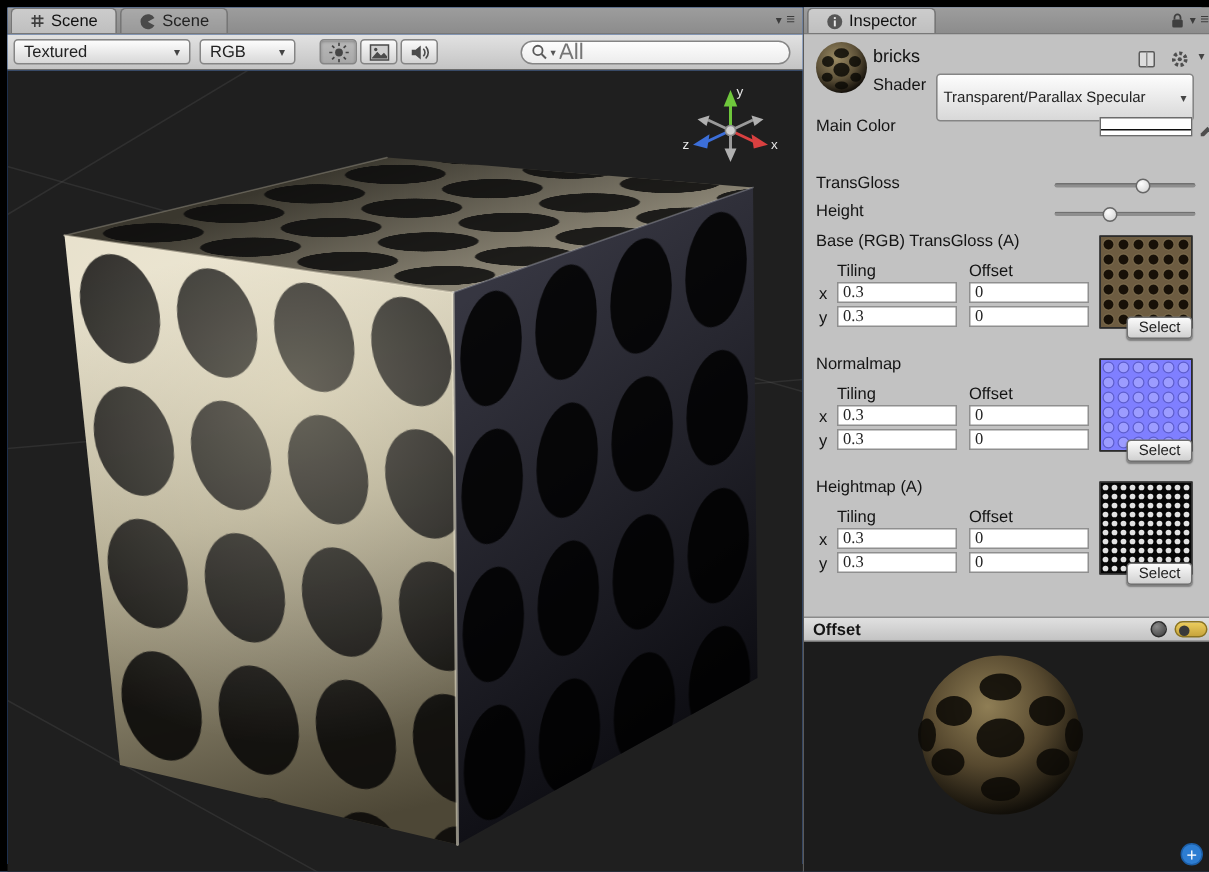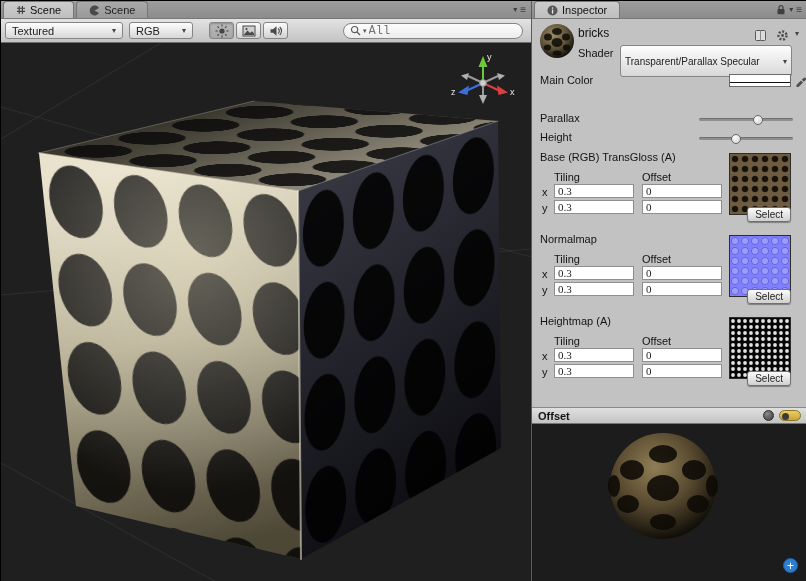--- a/index.html
+++ b/index.html
@@ -1,38 +1,38 @@
 <!DOCTYPE html>
 <html><head>
 <meta charset="utf-8">
 <style>
   *{margin:0;padding:0;box-sizing:border-box}
   html,body{width:806px;height:581px}
   body{font-family:"Liberation Sans",sans-serif;font-size:11px;color:#161616;background:#6e6e6e;overflow:hidden}
-  #window{position:relative;width:806px;height:581px;background:#3b82f6;border:1px solid #000000}
+  #window{position:relative;width:806px;height:581px;background:#3b82f6;border:5px solid #000000}
 
   
   .tabbar{position:relative;height:18px;background:linear-gradient(#9d9d9d,#8c8c8c);border-bottom:1px solid #787878;display:flex;align-items:flex-end}
   .tab{height:17px;padding:0 12px;display:flex;align-items:center;gap:4px;margin-left:2px;
        background:linear-gradient(#a9a9a9,#999);border:1px solid #767676;border-bottom:none;
        border-radius:4px 4px 0 0;color:#222;font-size:11px;white-space:nowrap}
   .tab.active{background:linear-gradient(#cccccc,#bfbfbf);color:#111}
   .panel-menu{position:absolute;right:5px;top:3px;display:flex;align-items:center;gap:3px;color:#3c3c3c;font-size:10px;cursor:default}
   .panel-menu .caret{font-size:8px}
 
   
   #left-panel{position:absolute;left:0;top:0;width:531px;height:581px;border-right:1px solid #5a5a5a}
   .scene-toolbar{height:24px;background:linear-gradient(#e2e2e2,#c4c4c4);border-bottom:1px solid #6c6c6c;display:flex;align-items:center;padding:0 4px;gap:6px}
   .dd{height:17px;background:linear-gradient(#fdfdfd,#d8d8d8);border:1px solid #858585;border-radius:3px;display:flex;align-items:center;justify-content:space-between;padding:0 6px;font-size:11px;color:#222;cursor:default}
   .dd .caret{font-size:8px;color:#444;margin-left:6px}
   .tglgroup{display:flex;gap:2px;margin-left:10px}
   .tgl{width:25px;height:17px;border:1px solid #858585;border-radius:3px;background:linear-gradient(#fbfbfb,#d2d2d2);display:flex;align-items:center;justify-content:center}
   .tgl.on{background:linear-gradient(#b9b9b9,#a8a8a8);box-shadow:inset 0 1px 2px rgba(0,0,0,.25)}
   .search{margin-left:auto;margin-right:4px;width:180px;height:16px;border:1px solid #858585;border-radius:9px;background:linear-gradient(#fdfdfd,#ececec);display:flex;align-items:center;padding:0 6px;gap:2px}
-  .search input{border:none;outline:none;background:transparent;font-family:Liberation Mono, monospace;font-size:12px;color:#555;width:130px}
+  .search input{border:none;outline:none;background:transparent;font-family:Liberation Sans, sans-serif;font-size:15px;color:#555;width:130px}
   .search .caret{font-size:7px;color:#555}
   .viewport{position:relative;width:530px;height:539px;background:#1f1f1f;overflow:hidden}
   .gizmo{position:absolute;right:12px;top:8px}
 
   
   #right-panel{position:absolute;left:531px;top:0;width:275px;height:508px;background:#c2c2c2}
   .ibody{position:relative;width:275px;height:388px;background:#c2c2c2;font-size:11px}
   .ilabel{position:absolute;left:8px;color:#141414;white-space:nowrap}
 
   .mat-icon{position:absolute;left:6px;top:3px}
@@ -276,21 +276,21 @@
         <span class="ilabel" style="top:1px">Main Color</span>
         <div class="swatch" style="background: rgb(255, 255, 255);"></div>
         <svg class="dropper" width="11" height="13">
           <path d="M1.5 11 L6 6.5 L8 8.5 L3.5 13 L1.5 13z" fill="#4e4e4e"></path>
           <path d="M6.8 5.7 L8.6 3.9 a1.5 1.5 0 0 1 2.1 2.1 L8.9 7.8z" fill="#4e4e4e"></path>
         </svg>
       </div>
 
 
       <div class="prow" style="top:92px">
-        <span class="ilabel" style="top:1px">Parallax</span>
+        <span class="ilabel" style="top:1px">TransGloss</span>
         <div class="slider">
           <div class="knob" style="left: 63%;"></div>
         </div>
       </div>
 
       <div class="prow" style="top:111px">
         <span class="ilabel" style="top:1px">Height</span>
         <div class="slider">
           <div class="knob" style="left: 39%;"></div>
         </div>

